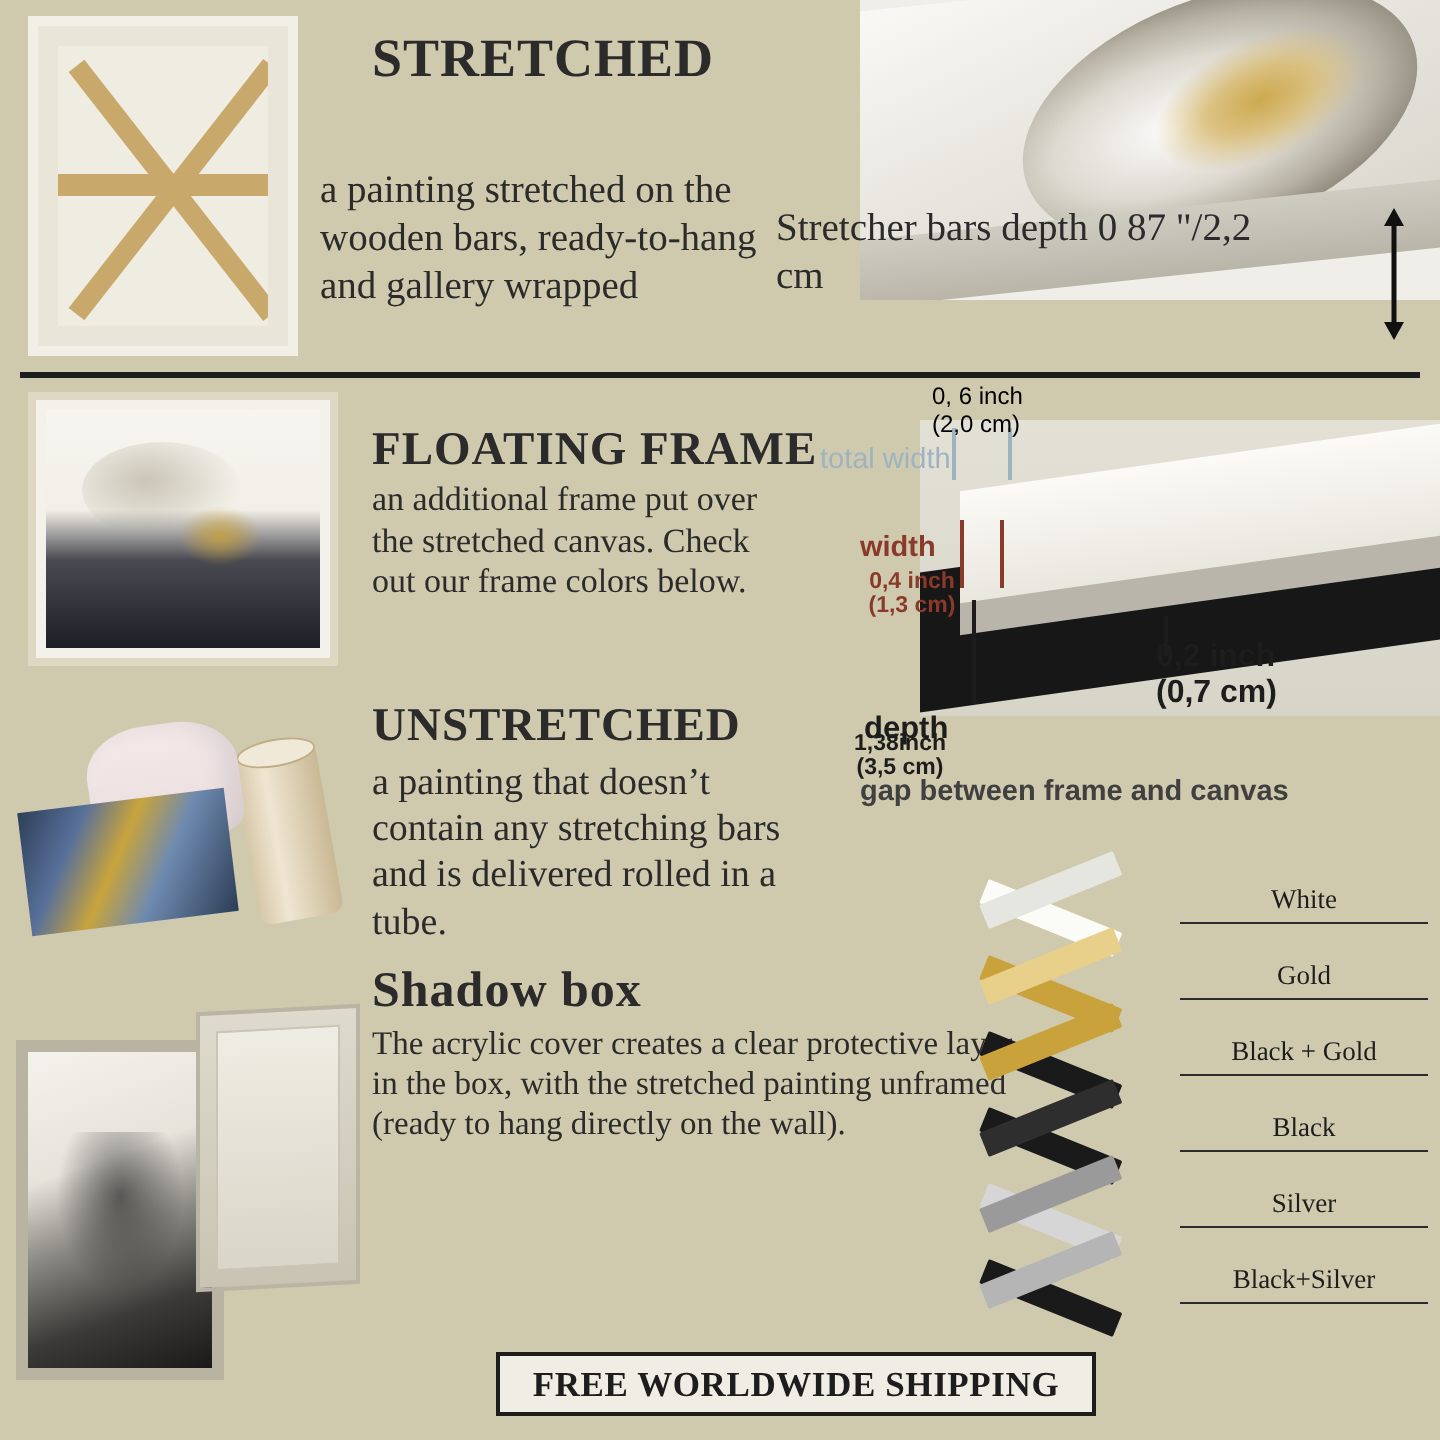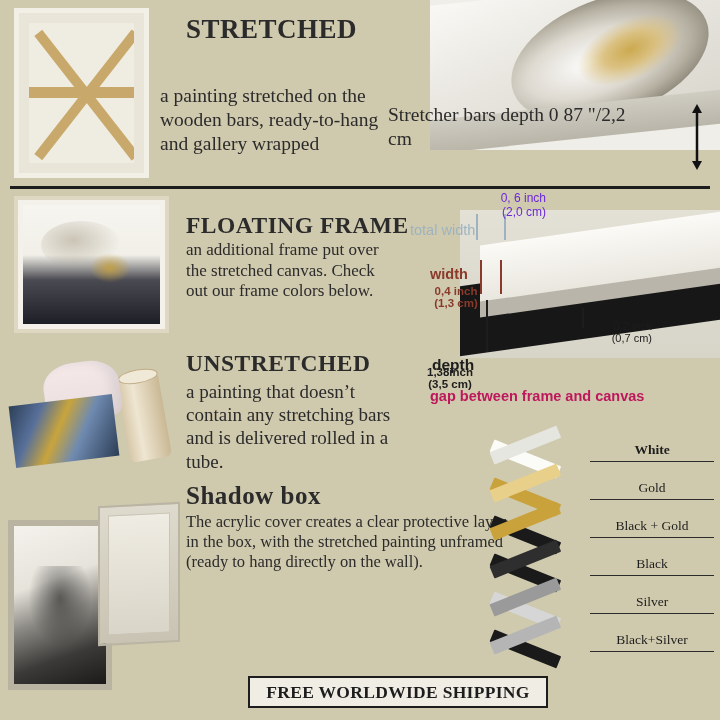--- a/index.html
+++ b/index.html
@@ -159,27 +159,27 @@
     background: linear-gradient(180deg,#fbfaf6 0%, #e6e3da 100%);
     transform: skewY(-8deg);
     border-bottom: 2px solid #cfcbc0;
   }
   .fd-white2 {
     position:absolute; left: 20px; top: 74px; width: 250px; height: 16px;
     background: #b9b5aa;
     transform: skewY(-8deg);
   }
   #tw-label { left: 410px; top: 222px; font-size: 14.5px; font-weight: normal; color:#9db4c0; }
-  #inch06   { left: 466px; top: 191px; font-size: 12px; color:#6d28d9; text-align:right; width:80px; }
+  #inch06   { left: 466px; top: 191px; font-size: 12px; color:#000000; text-align:left; width:80px; }
   #w-label  { left: 430px; top: 266px; font-size: 14.5px; font-weight: bold; color:#8a3a2a; }
   #w-sub    { left: 424px; top: 285px; font-size: 11.5px; font-weight:bold; color:#8a3a2a; width:64px; text-align:center; }
   #d-label  { left: 432px; top: 356px; font-size: 15.5px; font-weight: bold; color:#1d1d1d; }
   #d-sub    { left: 412px; top: 324px; font-size: 11.5px; font-weight:bold; color:#1d1d1d; width:76px; text-align:center;margin-top:42px; }
-  #in02     { left: 578px; top: 320px; font-size: 11px; font-weight:normal; color:#1d1d1d; width:74px; text-align:right; }
-  #gap-label{ left: 430px; top: 388px; font-size: 14.5px; font-weight: bold; color:#be185d; }
+  #in02     { left: 578px; top: 320px; font-size: 16px; font-weight:bold; color:#1d1d1d; width:74px; text-align:left; }
+  #gap-label{ left: 430px; top: 388px; font-size: 14.5px; font-weight: bold; color:#404040; }
 
   .tick { position:absolute; background:#8a3a2a; }
   .tick-dark { position:absolute; background:#1d1d1d; }
   .tick-blue { position:absolute; background:#9db4c0; }
 
   
   #roll-photo {
     left: 8px; top: 358px; width: 165px; height: 110px;
   }
   .tube {
@@ -377,21 +377,21 @@
     </div>
   </div>
   <div class="abs" id="shadow-photo-1">
     <div class="inner"></div>
   </div>
 
   <div class="abs heading" id="shadow-title">Shadow box</div>
   <div class="abs body-text" id="shadow-desc">The acrylic cover creates a clear protective layer in the box, with the stretched painting unframed (ready to hang directly on the wall).</div>
 
   <div class="abs" id="swatches">
-    <div class="swatch-row" style="top:0px;font-weight:bold;">
+    <div class="swatch-row" style="top:0px;">
       <div class="chev">
         <div class="arm a" style="background:#fbfbf8;"></div>
         <div class="arm b" style="background:#e6e6e0;"></div>
       </div>
       <div class="sw-label">White</div>
       <div class="sw-line"></div>
     </div>
 
     <div class="swatch-row" style="top:38px;">
       <div class="chev">

